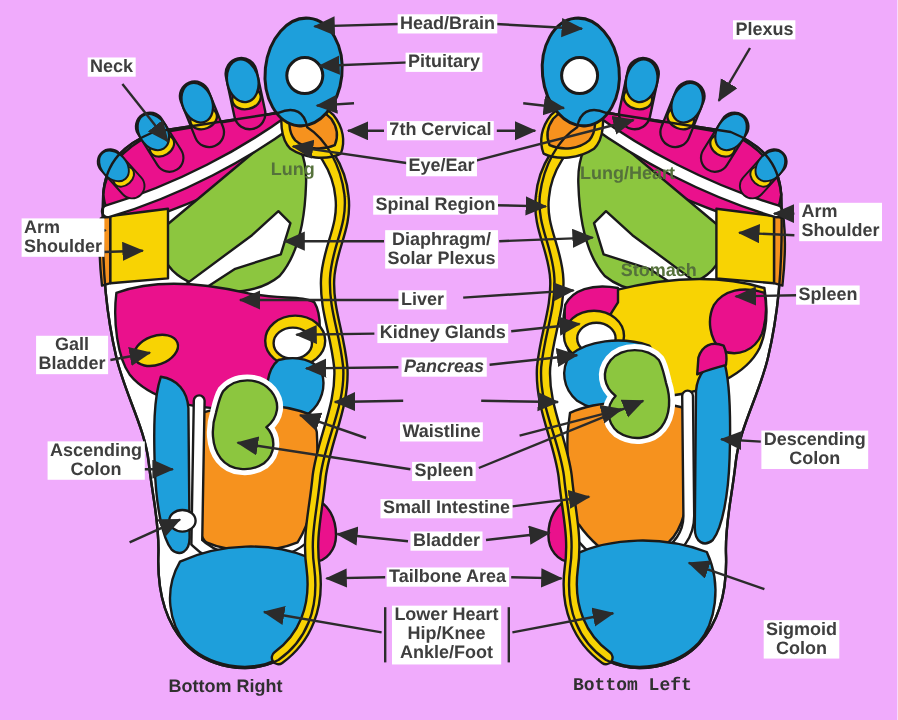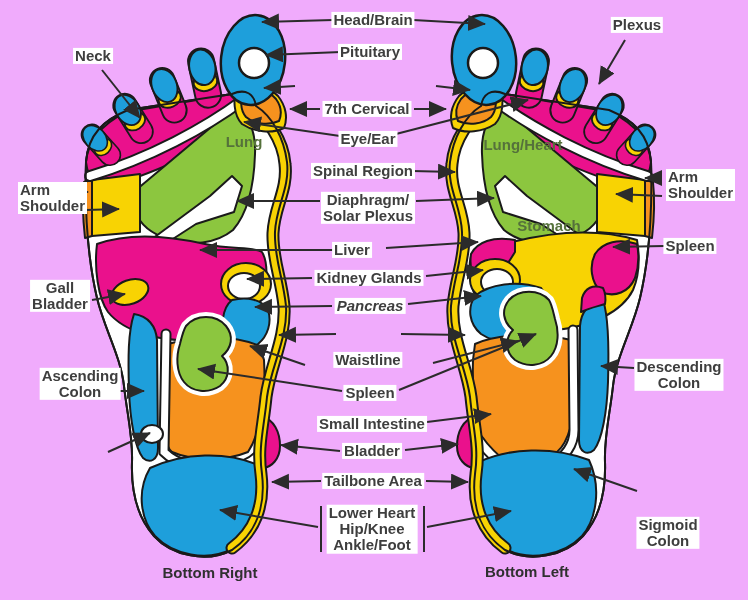--- a/index.html
+++ b/index.html
@@ -257,19 +257,19 @@
   <div class="lbl infoot" style="left:232px;top:142px;margin-left:12px;">
       <span>Lung</span>
     </div>
   <div class="lbl infoot" style="left:523px;top:127px;margin-top:18px;">
       <span>Lung/Heart</span>
     </div>
   <div class="lbl infoot" style="left:549px;top:226px;">
       <span>Stomach</span>
     </div>
 
-  <div class="lbl caption" style="left:210px;top:573px;">
+  <div class="lbl caption" style="left:188px;top:573px;">
       <span>Bottom Right</span>
     </div>
-  <div class="lbl caption" style="left:527px;top:572px;">
+  <div class="lbl caption" style="left:527px;top:572px;font-family:Liberation Mono, monospace;">
       <span>Bottom Left</span>
     </div>
 </div>
 
 </body></html>

